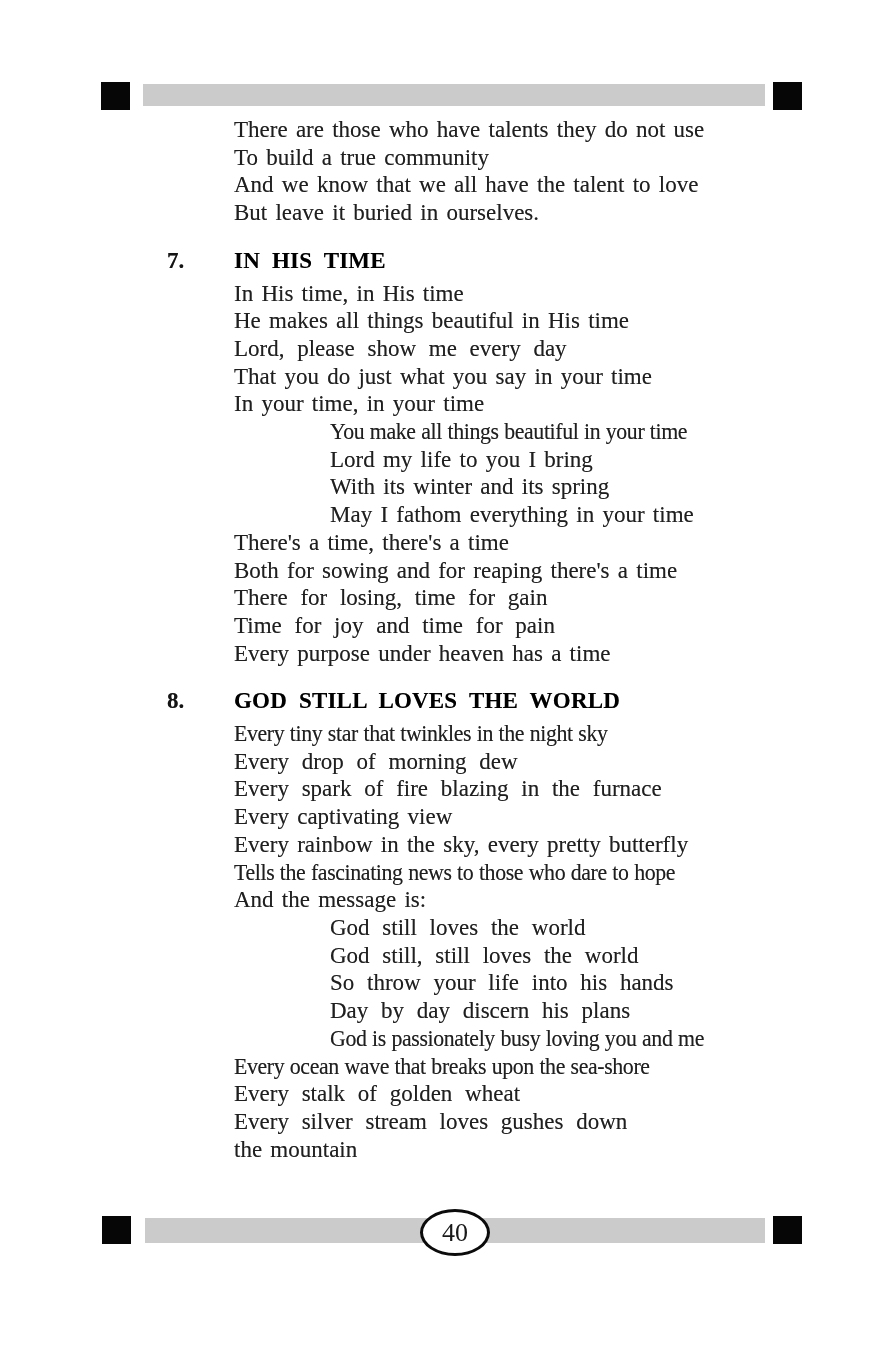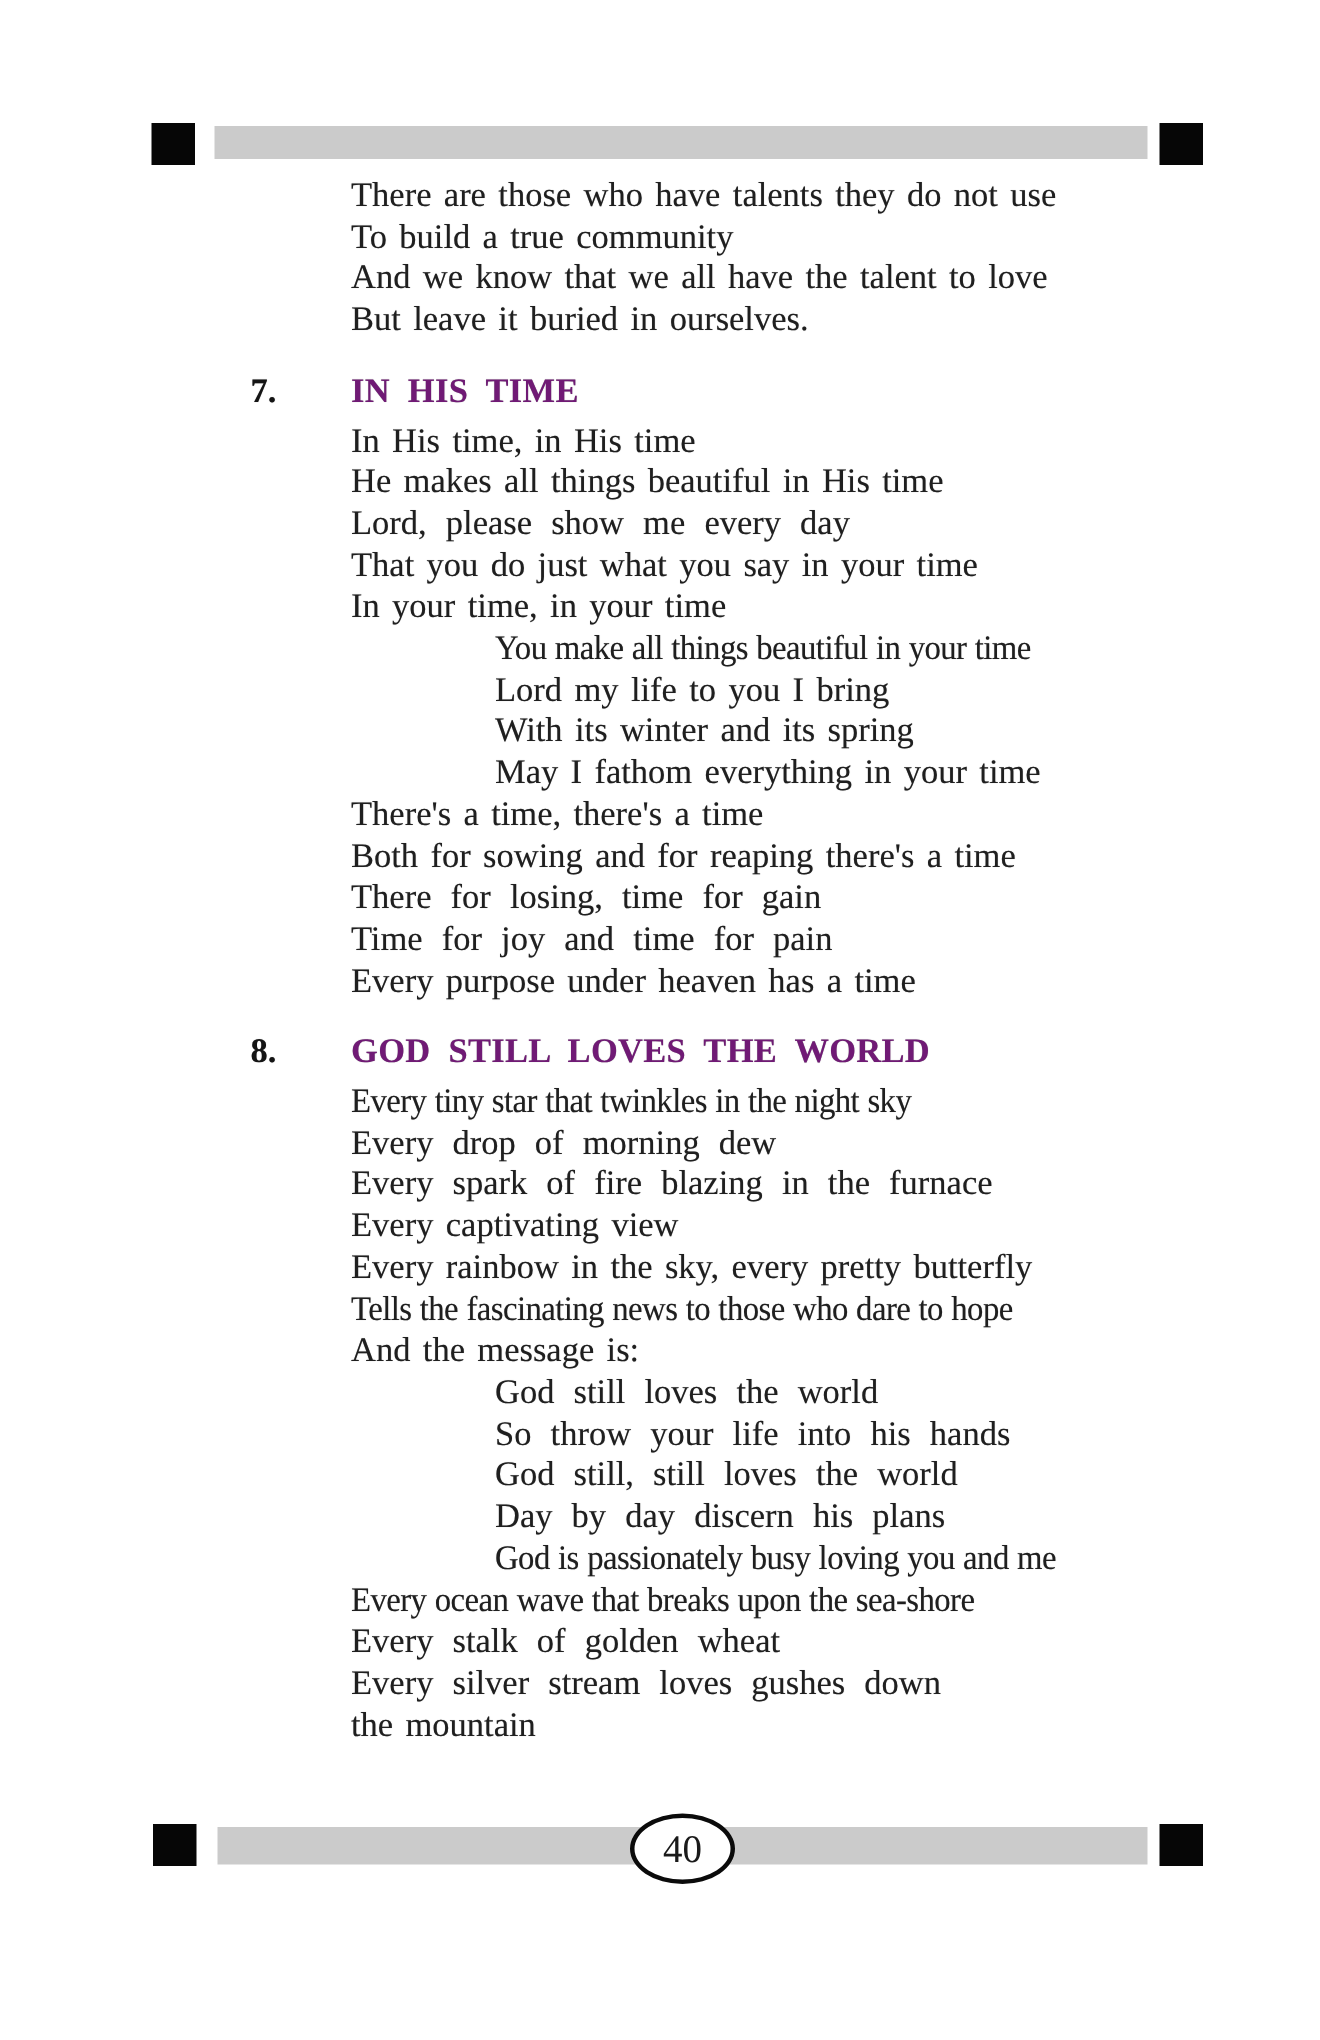--- a/index.html
+++ b/index.html
@@ -52,21 +52,21 @@
   .sp-wide      { word-spacing: 7px; }
   .sp-condensed { word-spacing: 0.5px; letter-spacing: -0.4px; transform: scaleX(0.95); transform-origin: 0 50%; }
 
   .song { margin-top: 20px; }
   .song-head { position: relative; line-height: 27.7px; margin-bottom: 5px; }
   .song-number {
     position: absolute; left: -67px; top: 0;
     font-weight: bold; color: #141414;
   }
   .song-title {
-    font-weight: bold; color: #701a75; word-spacing: 6px; letter-spacing: 0.2px;
+    font-weight: bold; color: #000000; word-spacing: 6px; letter-spacing: 0.2px;
   }
 </style>
 </head>
 <body>
 
 <div class="page">
 
   <div class="corner-square hdr-sq-left"></div>
   <div class="rule-bar hdr-bar"></div>
   <div class="corner-square hdr-sq-right"></div>
@@ -99,22 +99,22 @@
         <section class="song">
           <div class="song-head"><span class="song-number">8.</span><span class="song-title">GOD STILL LOVES THE WORLD</span></div>
           <div class="line indent0 sp-condensed">Every tiny star that twinkles in the night sky</div>
           <div class="line indent0 sp-wide">Every drop of morning dew</div>
           <div class="line indent0 sp-wide">Every spark of fire blazing in the furnace</div>
           <div class="line indent0 sp-normal">Every captivating view</div>
           <div class="line indent0 sp-normal">Every rainbow in the sky, every pretty butterfly</div>
           <div class="line indent0 sp-condensed">Tells the fascinating news to those who dare to hope</div>
           <div class="line indent0 sp-normal">And the message is:</div>
           <div class="line indent1 sp-wide">God still loves the world</div>
+          <div class="line indent1 sp-wide">God still, still loves the world</div>
           <div class="line indent1 sp-wide">So throw your life into his hands</div>
-          <div class="line indent1 sp-wide">God still, still loves the world</div>
           <div class="line indent1 sp-wide">Day by day discern his plans</div>
           <div class="line indent1 sp-condensed">God is passionately busy loving you and me</div>
           <div class="line indent0 sp-condensed">Every ocean wave that breaks upon the sea-shore</div>
           <div class="line indent0 sp-wide">Every stalk of golden wheat</div>
           <div class="line indent0 sp-wide">Every silver stream loves gushes down</div>
           <div class="line indent0 sp-normal">the mountain</div>
         </section>
       </div>
   </div>
 

